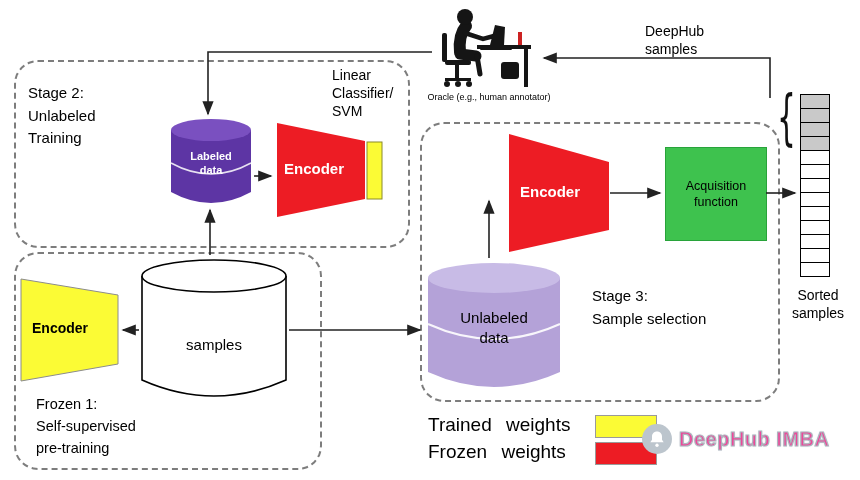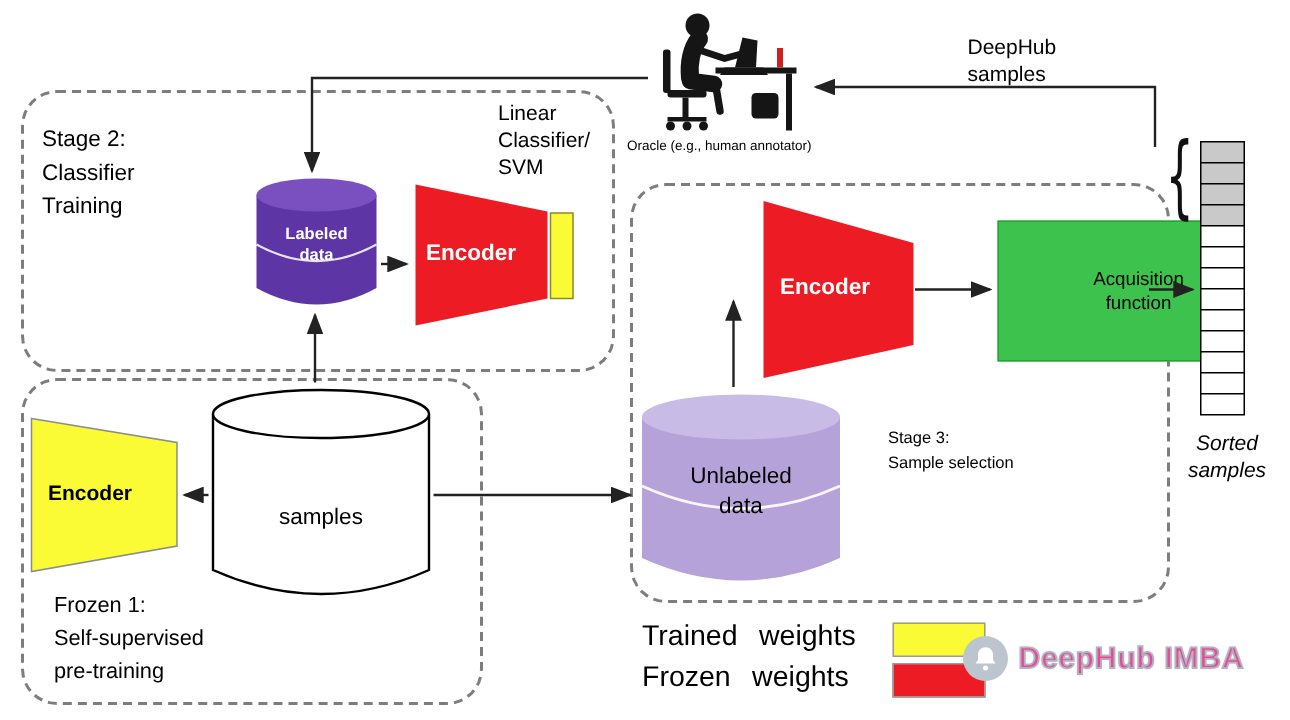--- a/index.html
+++ b/index.html
@@ -7,24 +7,24 @@
           font-family:"Liberation Sans",sans-serif;color:#000;}
   .stagebox{position:absolute;border:2px dashed #7d7d7d;border-radius:24px;background:transparent;}
   #box2{left:14px;top:60px;width:392px;height:184px;}
   #box1{left:14px;top:252px;width:304px;height:214px;}
   #box3{left:420px;top:122px;width:356px;height:276px;}
   .txt{position:absolute;}
   .preline{white-space:pre-line;}
   #stage2-label{left:28px;top:82px;font-size:15px;line-height:1.5;}
   #classifier-label{left:332px;top:66px;font-size:14px;line-height:1.3;}
   #stage1-label{left:36px;top:394px;font-size:14.5px;line-height:1.5;}
-  #stage3-label{left:592px;top:284px;font-size:11px;line-height:1.55;}
+  #stage3-label{left:592px;top:284px;font-size:15px;line-height:1.55;}
   #selected-label{left:645px;top:22px;font-size:14px;line-height:1.3;}
-  #sorted-label{left:784px;top:286px;width:68px;font-size:14px;line-height:1.3;text-align:center;font-style:italic;}
-  #oracle-caption{left:418px;top:92px;width:142px;font-size:9px;text-align:left;}
+  #sorted-label{left:784px;top:286px;width:68px;font-size:14px;line-height:1.3;text-align:center;}
+  #oracle-caption{left:418px;top:92px;width:142px;font-size:9px;text-align:center;}
   
   .cyl{position:absolute;}
   .cyl svg{display:block;width:100%;height:100%;}
   .cyl-label{position:absolute;left:0;width:100%;text-align:center;box-sizing:border-box;}
   #labeled-cyl{left:168px;top:118px;width:86px;height:88px;font-weight:bold;}
   #labeled-cyl .cyl-label{top:32px;color:#fff;font-size:11px;line-height:1.25;padding:0 14px;}
   #dataset-cyl{left:140px;top:258px;width:148px;height:142px;}
   #dataset-cyl .cyl-label{top:78px;font-size:15px;}
   #unlabeled-cyl{left:424px;top:262px;width:140px;height:134px;}
   #unlabeled-cyl .cyl-label{top:46px;font-size:15px;line-height:1.3;padding:0 24px;}
@@ -34,21 +34,21 @@
   .enc-label{position:absolute;font-weight:bold;}
   #enc2{left:276px;top:122px;width:116px;height:96px;}
   #enc2 .enc-label{left:8px;top:38px;color:#fff;font-size:15px;}
   #enc1{left:20px;top:278px;width:100px;height:104px;}
   #enc1 .enc-label{left:12px;top:42px;color:#000;font-size:14px;}
   #enc3{left:508px;top:133px;width:116px;height:120px;}
   #enc3 .enc-label{left:12px;top:50px;color:#fff;font-size:15px;}
   
   #acq{position:absolute;left:665px;top:147px;width:100px;height:92px;background:#3ec24e;
        border:1px solid #28a33a;display:flex;align-items:center;justify-content:center;
-       text-align:center;font-size:12.5px;line-height:1.3;padding-left:43px;}
+       text-align:center;font-size:12.5px;line-height:1.3;}
   
   #stack{position:absolute;left:800px;top:94px;width:30px;}
   .cell{width:30px;height:15px;border:1px solid #000;background:#fff;margin-top:-1px;box-sizing:border-box;}
   .cell:first-child{margin-top:0;}
   .cell.gray{background:#c9c9c9;}
   #brace{position:absolute;left:777px;top:84px;font-size:54px;line-height:1.1;color:#111;
          transform:scaleX(0.55) scaleY(1.12);transform-origin:left top;font-family:"DejaVu Sans",sans-serif;}
   
   #oracle{position:absolute;left:425px;top:5px;width:112px;height:86px;}
   #oracle svg{display:block;width:100%;height:100%;}
@@ -71,21 +71,21 @@
 </head>
 <body>
 
 <div class="canvas">
 
   <div class="stagebox" id="box2"></div>
   <div class="stagebox" id="box1"></div>
   <div class="stagebox" id="box3"></div>
 
   <div class="txt preline" id="stage2-label">Stage 2:
-Classifier
+Unlabeled
 Training</div>
   <div class="txt preline" id="classifier-label">Linear
 Classifier/
 SVM</div>
   <div class="txt preline" id="stage1-label">Frozen 1:
 Self-supervised
 pre-training</div>
   <div class="txt preline" id="stage3-label">Stage 3:
 Sample selection</div>
   <div class="txt preline" id="selected-label">DeepHub

